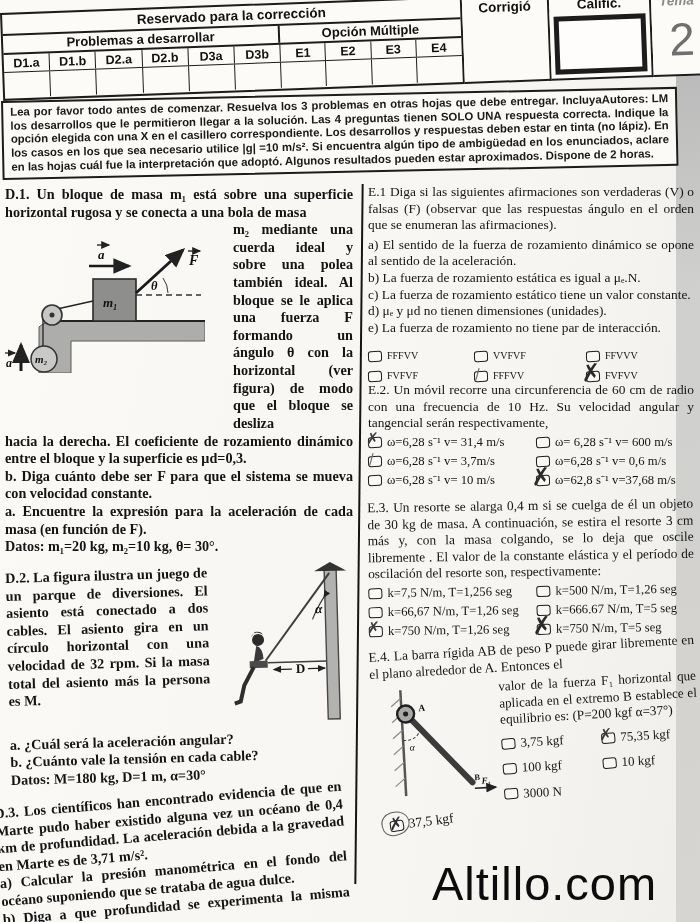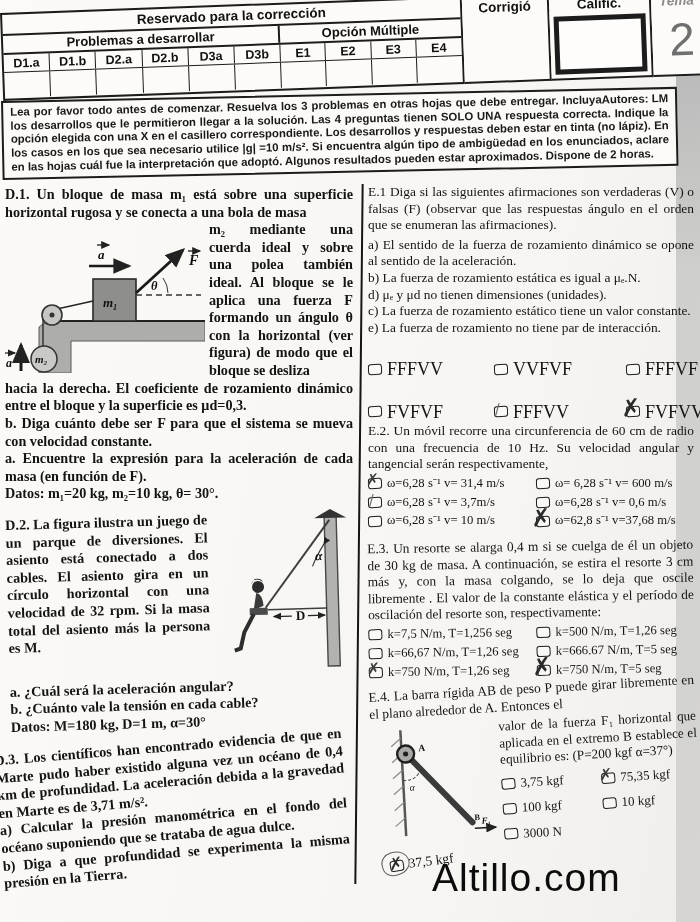--- a/index.html
+++ b/index.html
@@ -57,21 +57,21 @@
   .instructions .authors { float:right; font-weight:600; }
 
   
   .col-divider { position:absolute; left:358px; top:184px; width:2px; height:700px; background:#151515; transform:rotate(0.6deg); }
   .col-left  { position:absolute; left:5px;  top:186px; width:348px; font-size:14.2px; line-height:1.24; text-align:justify;font-weight:bold; }
   .col-right { position:absolute; left:368px; top:184px; width:326px; font-size:13.4px; line-height:1.24; text-align:justify; }
 
   .prob { margin-bottom:10px; }
   .d1-row { display:flex; }
   .d1-fig { width:202px; flex:none; }
-  .d1-side { flex:1; padding-left:2px; }
+  .d1-side { flex:1; padding-left:2px;margin-left:24px; }
   .d2-block { transform:rotate(-1.6deg); transform-origin:0 0; margin-top:14px; }
   .d2-row { display:flex; }
   .d2-text { width:202px; flex:none; }
   .d2-fig { flex:1; padding-left:4px; }
   .d3-block { transform:rotate(-4.6deg); transform-origin:0 100%; margin-top:16px; }
 
   .opt { display:flex; align-items:center; position:relative; }
   .cb { display:inline-block; width:14px; height:11px; border:1.7px solid #1d1d1d; border-radius:3px;
     position:relative; margin-right:5px; flex:none; transform:rotate(-2deg); background:rgba(255,255,255,.4); }
   .mk { position:absolute; left:-3px; top:-7px; font-family:"DejaVu Sans", sans-serif; font-size:16px;
@@ -80,33 +80,33 @@
   .mk-xbig { font-size:24px; left:-6px; top:-11px; color:#2a2a2a; transform:rotate(-4deg); }
   .mk-xbig::before { content:"✗"; }
   .mk-slash { font-size:15px; color:#6e6e6e; left:0; top:-5px; }
   .mk-slash::before { content:"∕"; }
   .mk-xcircle { font-size:17px; left:-2px; top:-6px; color:#2e2e2e; }
   .mk-xcircle::before { content:"✗"; }
   .mk-xcircle::after { content:""; position:absolute; left:-7px; top:-4px; width:26px; height:22px;
     border:1.5px solid #5f5f5f; border-radius:50% 60% 55% 50%; transform:rotate(-8deg); }
 
   .e-intro { margin-bottom:3px; }
-  .e1-opts { display:grid; grid-template-columns:106px 112px 104px; row-gap:7px; margin-top:22px; font-size:18px;gap:20px; }
+  .e1-opts { display:grid; grid-template-columns:106px 112px 104px; row-gap:7px; margin-top:14px; font-size:10px; }
   .e2-block { }
   .e2-opts, .e3-opts { display:grid; grid-template-columns:168px 158px; row-gap:3px; margin-top:2px; font-size:12.7px; text-align:left; }
   .e3-block { margin-top:10px; transform:rotate(-0.8deg); }
   .e4-block { margin-top:12px; transform:rotate(-3.2deg); transform-origin:0 0; }
   .e4-row { display:flex; margin-top:2px; }
   .e4-fig { width:128px; flex:none; }
   .e4-side { flex:1; font-size:13.2px; }
   .e4-opts { display:grid; grid-template-columns:100px 95px; row-gap:9px; margin-top:8px; font-size:13px; text-align:left; }
   .e4-last { margin-top:-14px; margin-left:12px; font-size:13.5px; transform:rotate(-4deg); width:120px; }
 
   .watermark { position:absolute; left:432px; top:856px; font-family:"Liberation Sans", sans-serif;
-    font-size:39px; color:#0c0c0c; letter-spacing:1px; }
+    font-size:47px; color:#0c0c0c; letter-spacing:1px; }
 
   figure svg text { font-family:"Liberation Serif", serif; }
 </style>
 </head>
 <body>
 
 <div class="page">
   <div class="photo-edge"></div>
   <div class="photo-corner"></div>
 
@@ -262,35 +262,35 @@
       <div>b) Diga a que profundidad se experimenta la misma presión en la Tierra.</div>
     </div>
   </div>
 
   <div class="col-right">
 
     <div>
       <div class="e-intro">E.1  Diga  si  las  siguientes  afirmaciones  son verdaderas (V) o falsas (F) (observar que las respuestas ángulo en el orden que se enumeran las afirmaciones).</div>
       <div>a) El sentido de la fuerza de rozamiento dinámico se opone al sentido de la aceleración.</div>
       <div>b) La fuerza de rozamiento estática es igual a μₑ.N.</div>
+      <div>c) La fuerza de rozamiento estático tiene un valor constante.</div>
       <div>d) μₑ y μd no tienen dimensiones (unidades).</div>
-      <div>c) La fuerza de rozamiento estático tiene un valor constante.</div>
       <div>e) La  fuerza  de  rozamiento  no  tiene  par  de interacción.</div>
       <div class="e1-opts">
         <div class="opt">
           <span class="cb"></span>
           <span>FFFVV</span>
           </div>
         <div class="opt">
           <span class="cb"></span>
           <span>VVFVF</span>
           </div>
         <div class="opt">
           <span class="cb"></span>
-          <span>FFFVF</span>
+          <span>FFVVV</span>
           </div>
         <div class="opt">
           <span class="cb"></span>
           <span>FVFVF</span>
           </div>
         <div class="opt">
           <span class="cb">
               <span class="mk mk-slash"></span>
             </span>
           <span>FFFVV</span>

